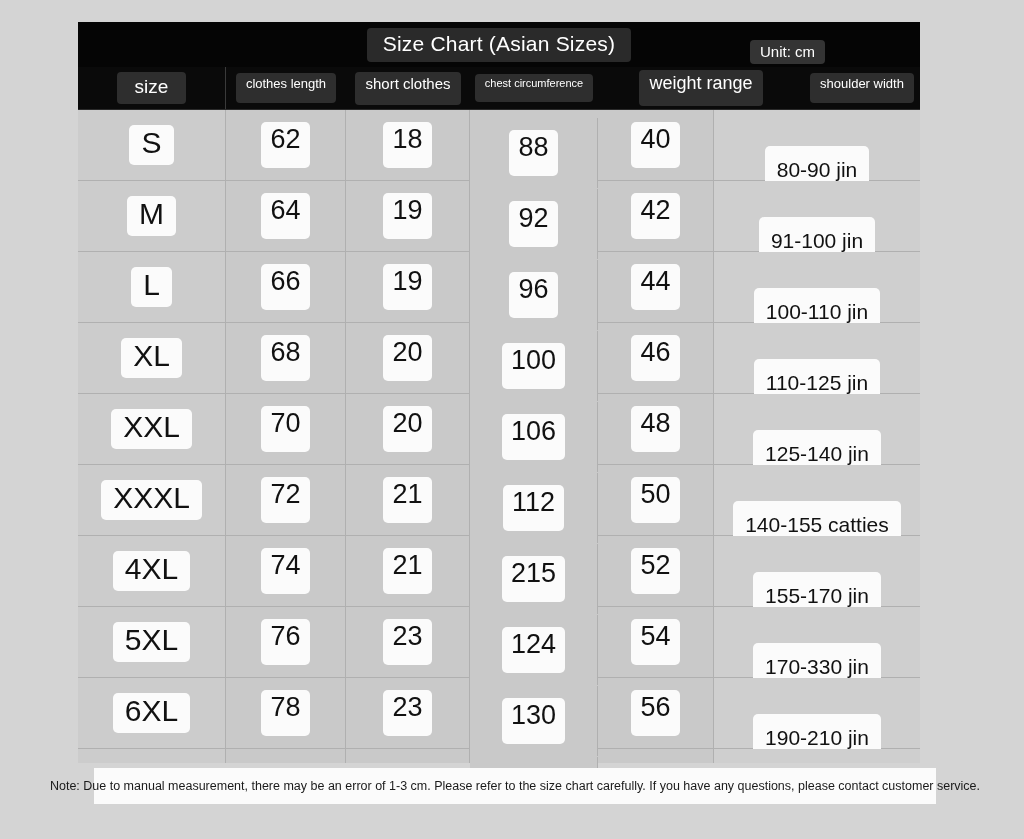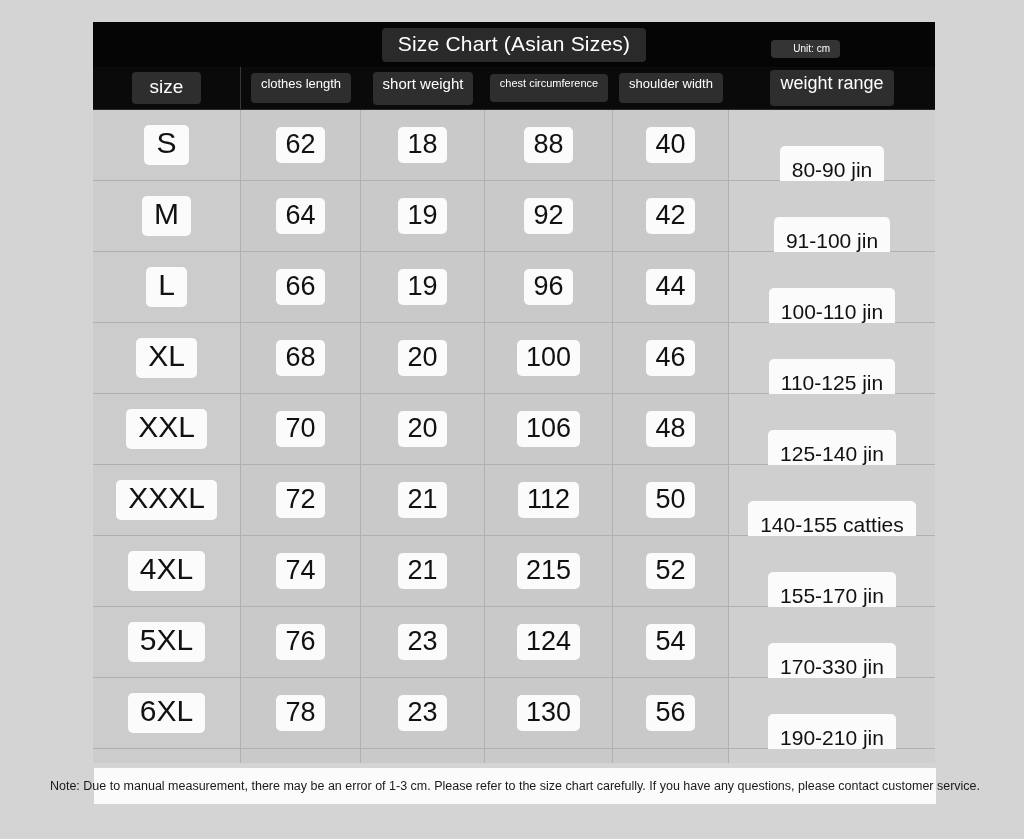--- a/index.html
+++ b/index.html
@@ -17,21 +17,21 @@
 
   .page {
     position: relative;
     width: 1024px;
     height: 839px;
     background: #d4d4d4;
   }
 
   .chart-wrap {
     position: absolute;
-    left: 93px;
+    left: 78px;
     top: 22px;
     width: 842px;
     background: #c9c9c9;
   }
 
   
   .title-bar {
     position: relative;
     height: 45px;
     background: #050505;
@@ -47,22 +47,22 @@
     border-radius: 4px;
     letter-spacing: 0.2px;
     white-space: nowrap;
   }
   .unit-badge {
     position: absolute;
     right: 95px;
     top: 18px;
     background: #343434;
     color: #ffffff;
-    font-size: 10px;
-    padding: 3px 10px 4px 22px;
+    font-size: 15px;
+    padding: 3px 10px 4px 10px;
     border-radius: 4px;
     white-space: nowrap;
   }
 
   
   .head-row {
     display: flex;
     background: #0a0a0a;
     height: 42px;
     align-items: center;
@@ -112,29 +112,29 @@
     align-items: center;
     justify-content: center;
     box-sizing: border-box;
     border-right: 1px solid #b0b0b0;
     background: #c9c9c9;
     height: 70px;
   }
   .cell.c0 { width: 148px; background: #cccccc; }
   .cell.c1 { width: 120px; }
   .cell.c2 { width: 124px; text-align: right; }
-  .cell.c3 { width: 128px; }
+  .cell.c3 { width: 128px; margin-top: 8px; }
   .cell.c4 { width: 116px; }
   .cell.c5 { width: 206px; border-right: none; background: #cfcfcf; }
 
   .val {
     background: #fbfbfb;
     color: #111;
     border-radius: 5px;
-    padding: 2px 9px 2px 9px;
+    padding: 2px 9px 12px 9px;
     white-space: nowrap;
     line-height: 1.15;
   }
   .cell.c0 .val { font-size: 30px; padding: 1px 12px 4px 12px; }
   .cell.c1 .val,
   .cell.c2 .val,
   .cell.c4 .val { font-size: 27px; }
   .cell.c3 .val { font-size: 27px; }
   .cell.c5 .val { font-size: 21px; padding: 12px 12px 6px 12px; margin-top: 45px; }
 
@@ -178,30 +178,30 @@
     </div>
 
     <div class="head-row">
       <div class="head-cell c0">
         <span class="pill">size</span>
       </div>
       <div class="head-cell c1">
         <span class="pill">clothes length</span>
       </div>
       <div class="head-cell c2">
-        <span class="pill">short weight</span>
+        <span class="pill">short clothes</span>
       </div>
       <div class="head-cell c3">
         <span class="pill">chest circumference</span>
       </div>
+      <div class="head-cell c5">
+        <span class="pill">weight range</span>
+      </div>
       <div class="head-cell c4">
         <span class="pill">shoulder width</span>
-      </div>
-      <div class="head-cell c5">
-        <span class="pill">weight range</span>
       </div>
     </div>
 
     <div class="body-rows">
 
       <div class="row">
         <div class="cell c0">
             <span class="val">S</span>
           </div>
         <div class="cell c1">

